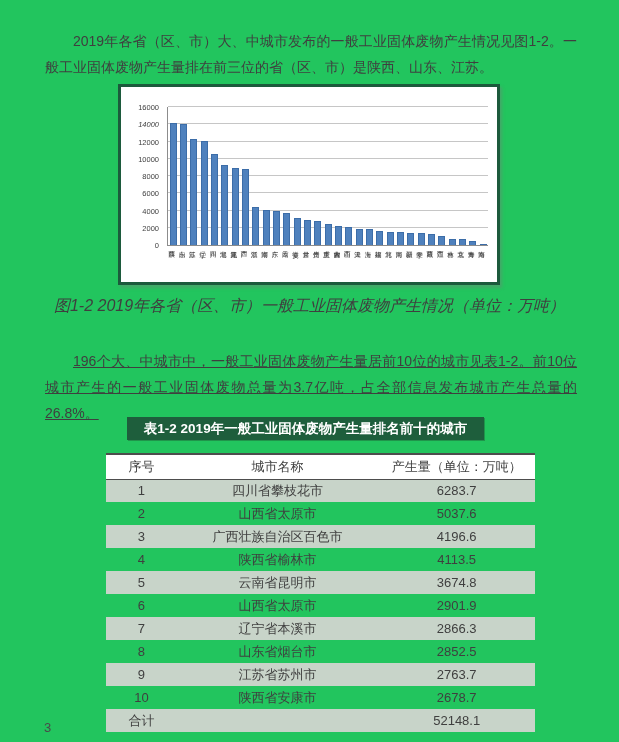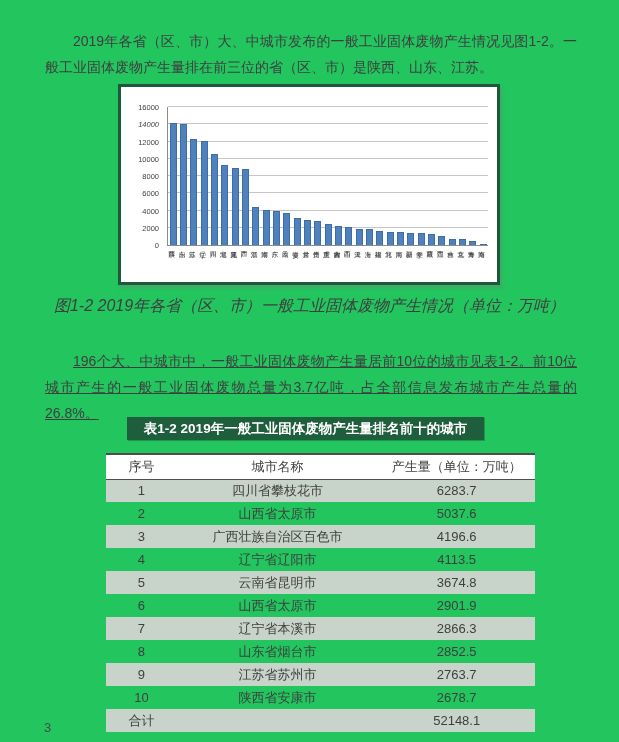--- a/index.html
+++ b/index.html
@@ -313,21 +313,21 @@
           <td>山西省太原市</td>
           <td>5037.6</td>
         </tr>
         <tr class="shaded">
           <td>3</td>
           <td>广西壮族自治区百色市</td>
           <td>4196.6</td>
         </tr>
         <tr>
           <td>4</td>
-          <td>辽宁省辽阳市</td>
+          <td>陕西省榆林市</td>
           <td>4113.5</td>
         </tr>
         <tr class="shaded">
           <td>5</td>
           <td>云南省昆明市</td>
           <td>3674.8</td>
         </tr>
         <tr>
           <td>6</td>
           <td>山西省太原市</td>

